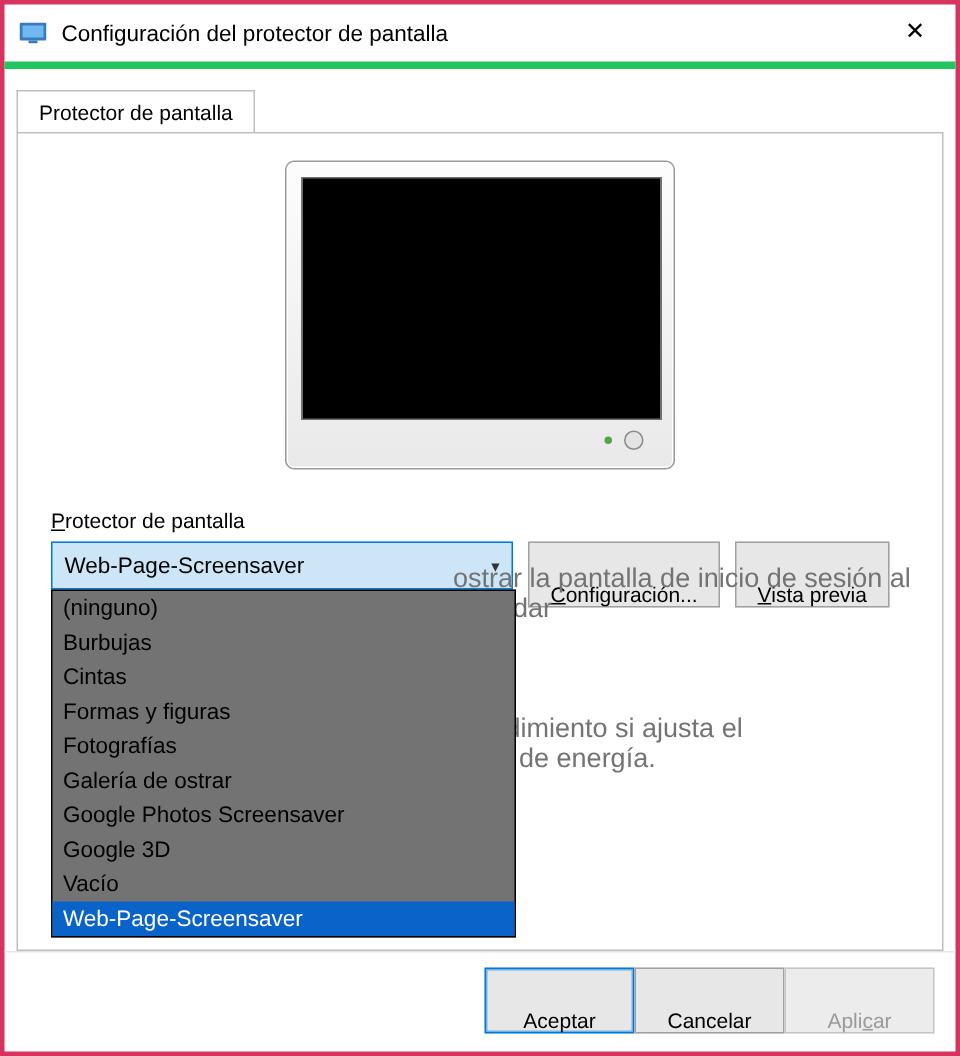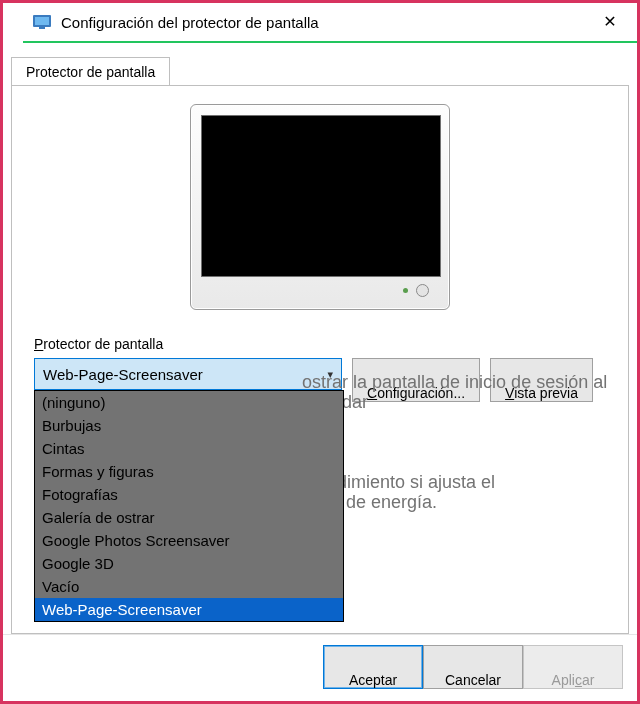--- a/index.html
+++ b/index.html
@@ -20,22 +20,21 @@
     background: #fff;
     display: flex;
     flex-direction: column;
   }
   
   .titlebar {
     display: flex;
     align-items: center;
     height: 38px;
     padding: 0 4px 0 10px;
-    border-bottom: 2px solid #22c55e;
-    margin-left: 20px;
+    border-bottom: 5px solid #22c55e;
   }
   .titlebar .icon {
     width: 18px;
     height: 14px;
     margin-right: 10px;
     display: inline-block;
   }
   .titlebar .title {
     flex: 1;
     font-size: 15px;

